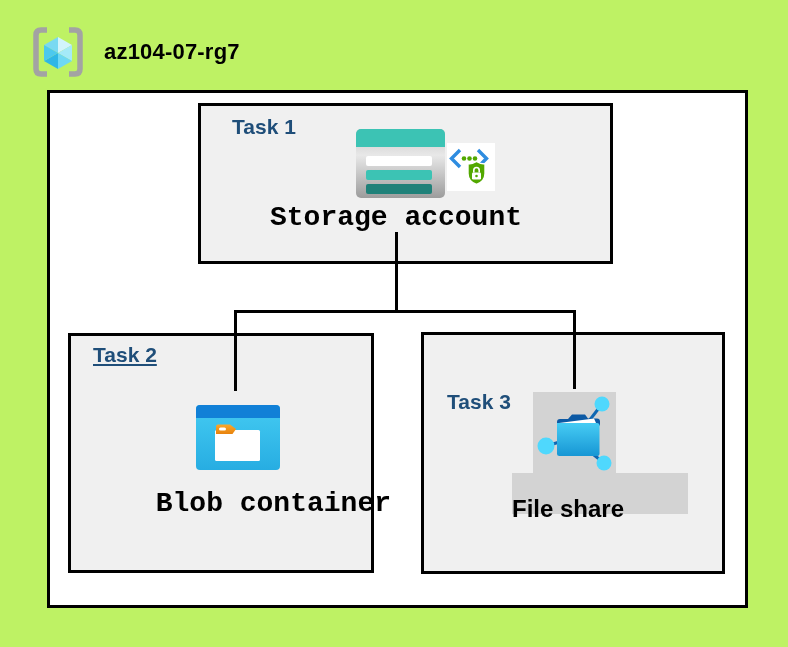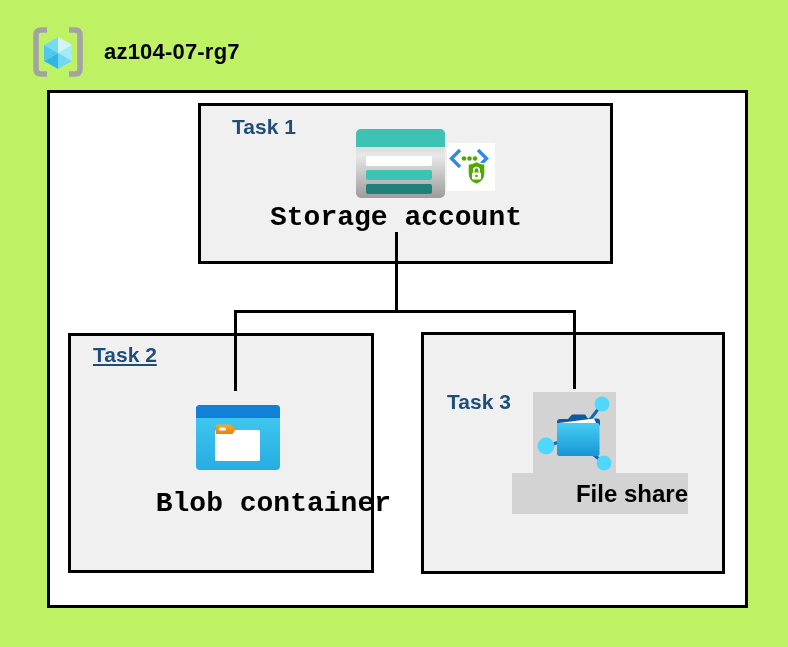--- a/index.html
+++ b/index.html
@@ -25,21 +25,21 @@
   #conn-trunk{left:395px;top:232px;width:3px;height:81px;}
   #conn-horizontal{left:234px;top:310px;width:342px;height:3px;}
   #conn-left{left:234px;top:310px;width:3px;height:81px;}
   #conn-right{left:573px;top:310px;width:3px;height:79px;}
   
   #storage-icon{left:155px;top:23px;width:89px;height:69px;}
   #sas-icon{left:246px;top:37px;width:48px;height:48px;background:#fff;}
   #blob-icon{left:125px;top:69px;width:84px;height:65px;}
   #fs-icon-bg{left:109px;top:57px;width:83px;height:81px;background:#d3d3d3;z-index:4;}
   #fs-label-bg{left:88px;top:138px;width:176px;height:41px;background:#d3d3d3;z-index:4;}
-  #fs-label-text{width:100%;line-height:41px;font-size:24px;color:#000;text-align:right;position:absolute;left:0;top:0;}
+  #fs-label-text{width:100%;line-height:41px;font-size:24px;color:#000;text-align:left;position:absolute;left:0;top:15px;}
   svg{display:block;}
 </style>
 </head>
 <body>
 
 <div id="canvas">
 
   <div class="abs" id="rg-icon">
     <svg width="56" height="56" viewBox="0 0 56 56">
       <path d="M17,6 H11 Q6,6 6,11 V45 Q6,50 11,50 H17" fill="none" stroke="#a3a3a3" stroke-width="5.5"></path>

